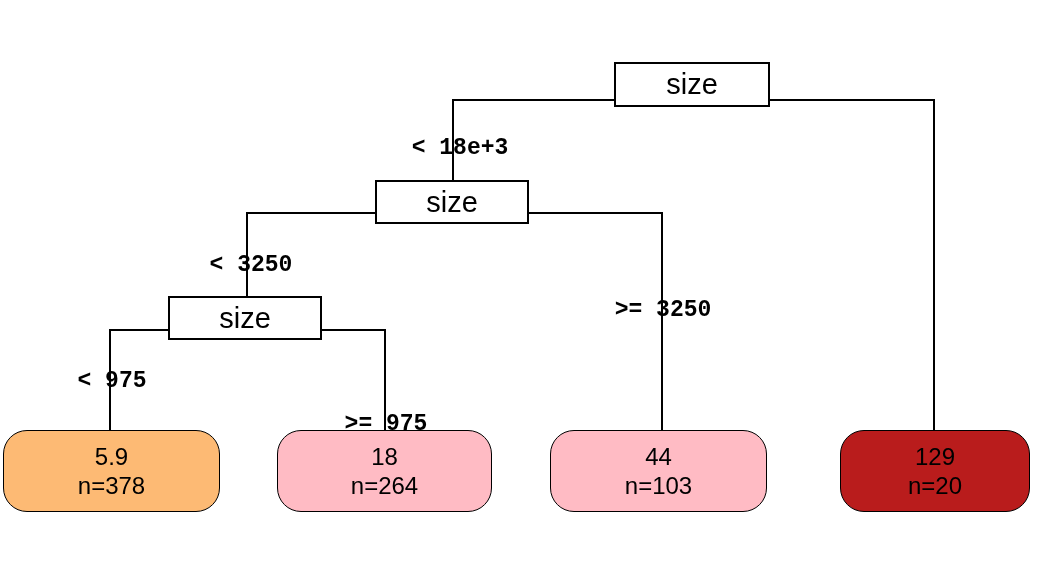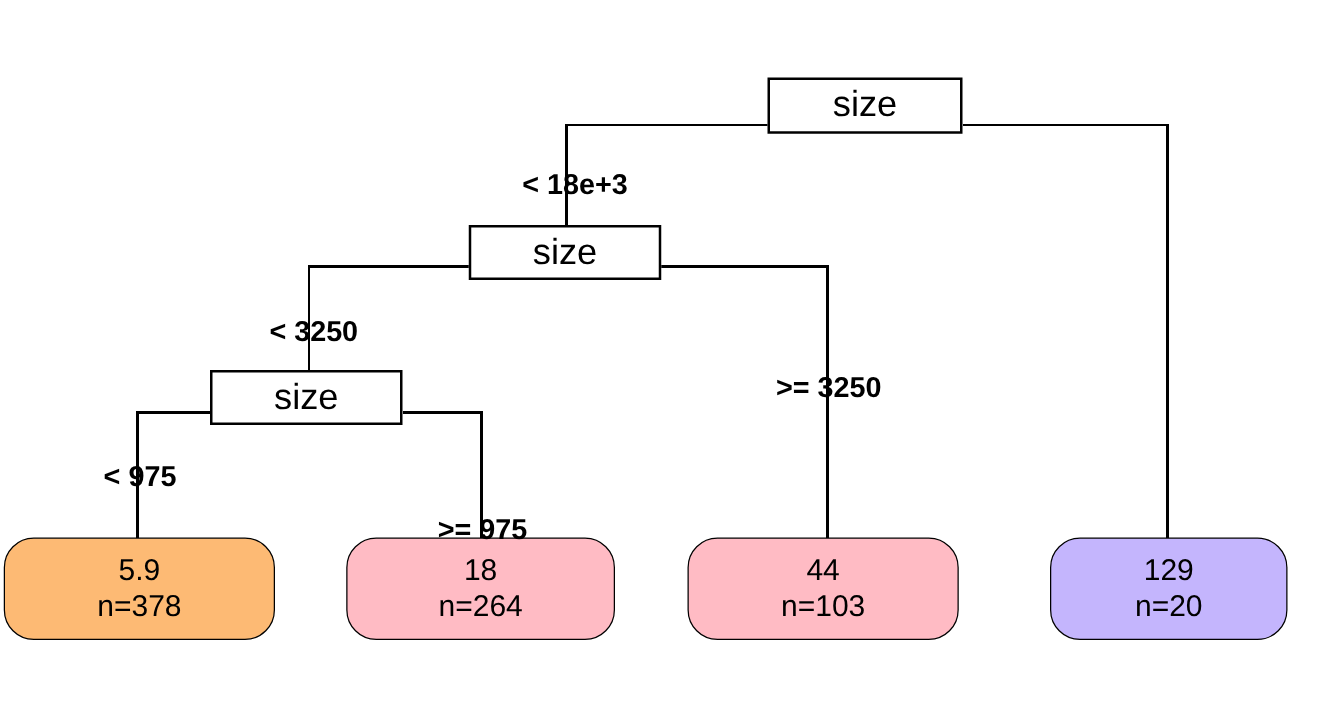--- a/index.html
+++ b/index.html
@@ -55,21 +55,21 @@
     line-height: 1.22;
     z-index: 3;
   }
   .leaf-value, .leaf-count {
     display: block;
     text-align: center;
     white-space: nowrap;
   }
   .edge-label {
     position: absolute;
-    font-family: Liberation Sans, sans-serif;
+    font-family: Liberation Mono, monospace;
     font-size: 23px;
     font-weight: bold;
     color: #000000;
     white-space: nowrap;
     transform: translate(-50%, -50%);
     z-index: 4;
     background: transparent;
   }
 </style>
 </head>
@@ -114,21 +114,21 @@
   <div class="leaf-node" style="left:277px; top:430px; width:215px; height:82px; background:#FFBBC4;">
     <span class="leaf-value">18</span>
     <span class="leaf-count">n=264</span>
   </div>
 
   <div class="leaf-node" style="left:550px; top:430px; width:217px; height:82px; background:#FFBBC4;align-items:center;">
     <span class="leaf-value">44</span>
     <span class="leaf-count">n=103</span>
   </div>
 
-  <div class="leaf-node" style="left:840px; top:430px; width:190px; height:82px; background:#c4b5fd;">
+  <div class="leaf-node" style="left:840px; top:430px; width:190px; height:82px; background:#b91c1c;">
     <span class="leaf-value">129</span>
     <span class="leaf-count">n=20</span>
   </div>
 
   <div class="edge-label" style="left:460px; top:148px;">&lt; 18e+3</div>
 
 
   <div class="edge-label" style="left:251px; top:265px;">&lt; 3250</div>
 
   <div class="edge-label" style="left:663px; top:310px;">&gt;= 3250</div>

